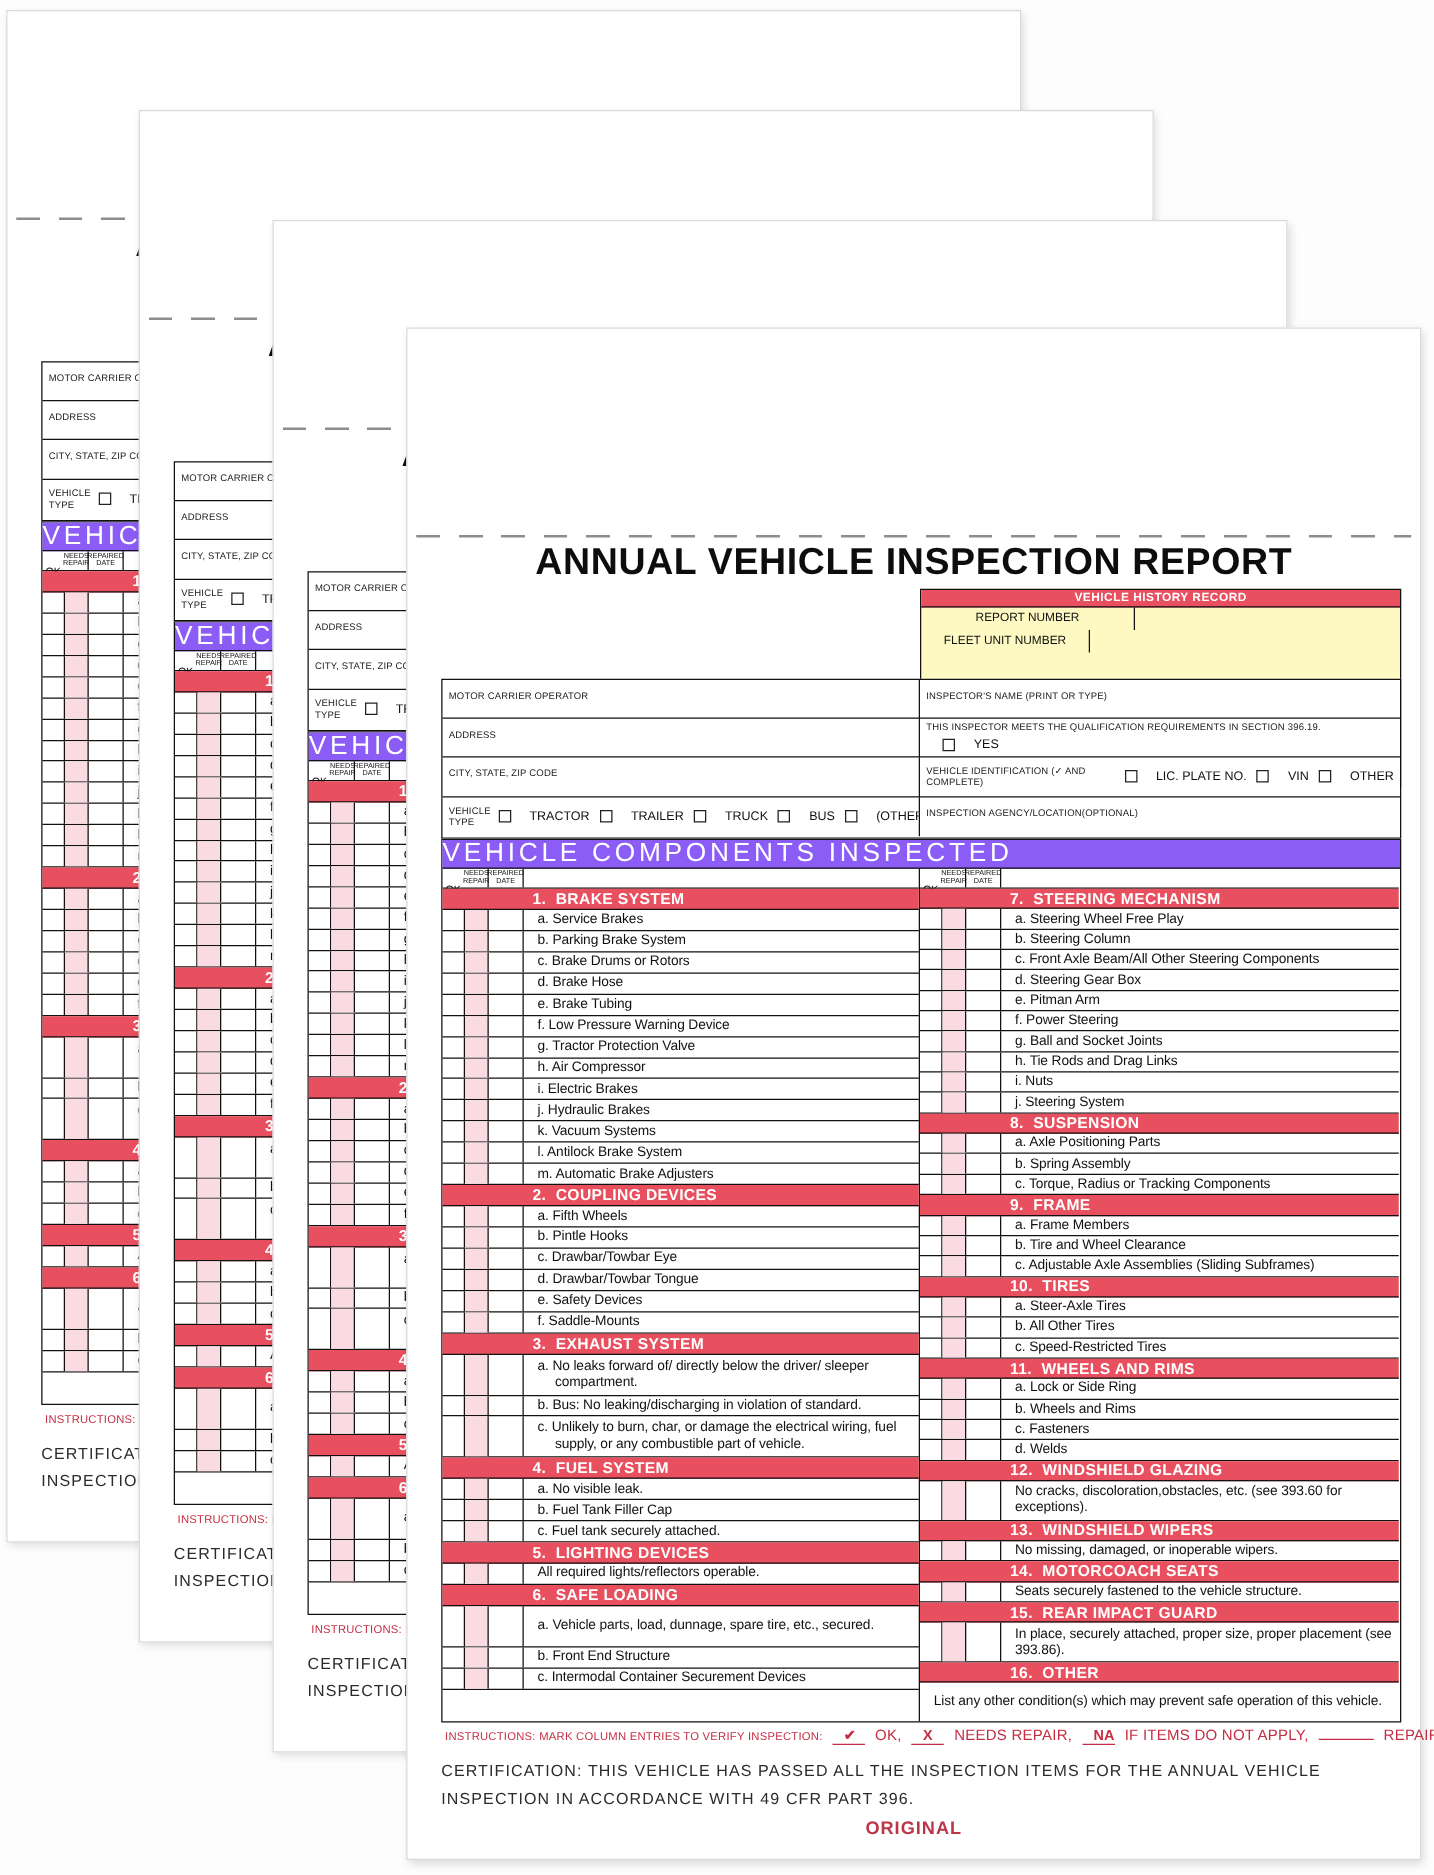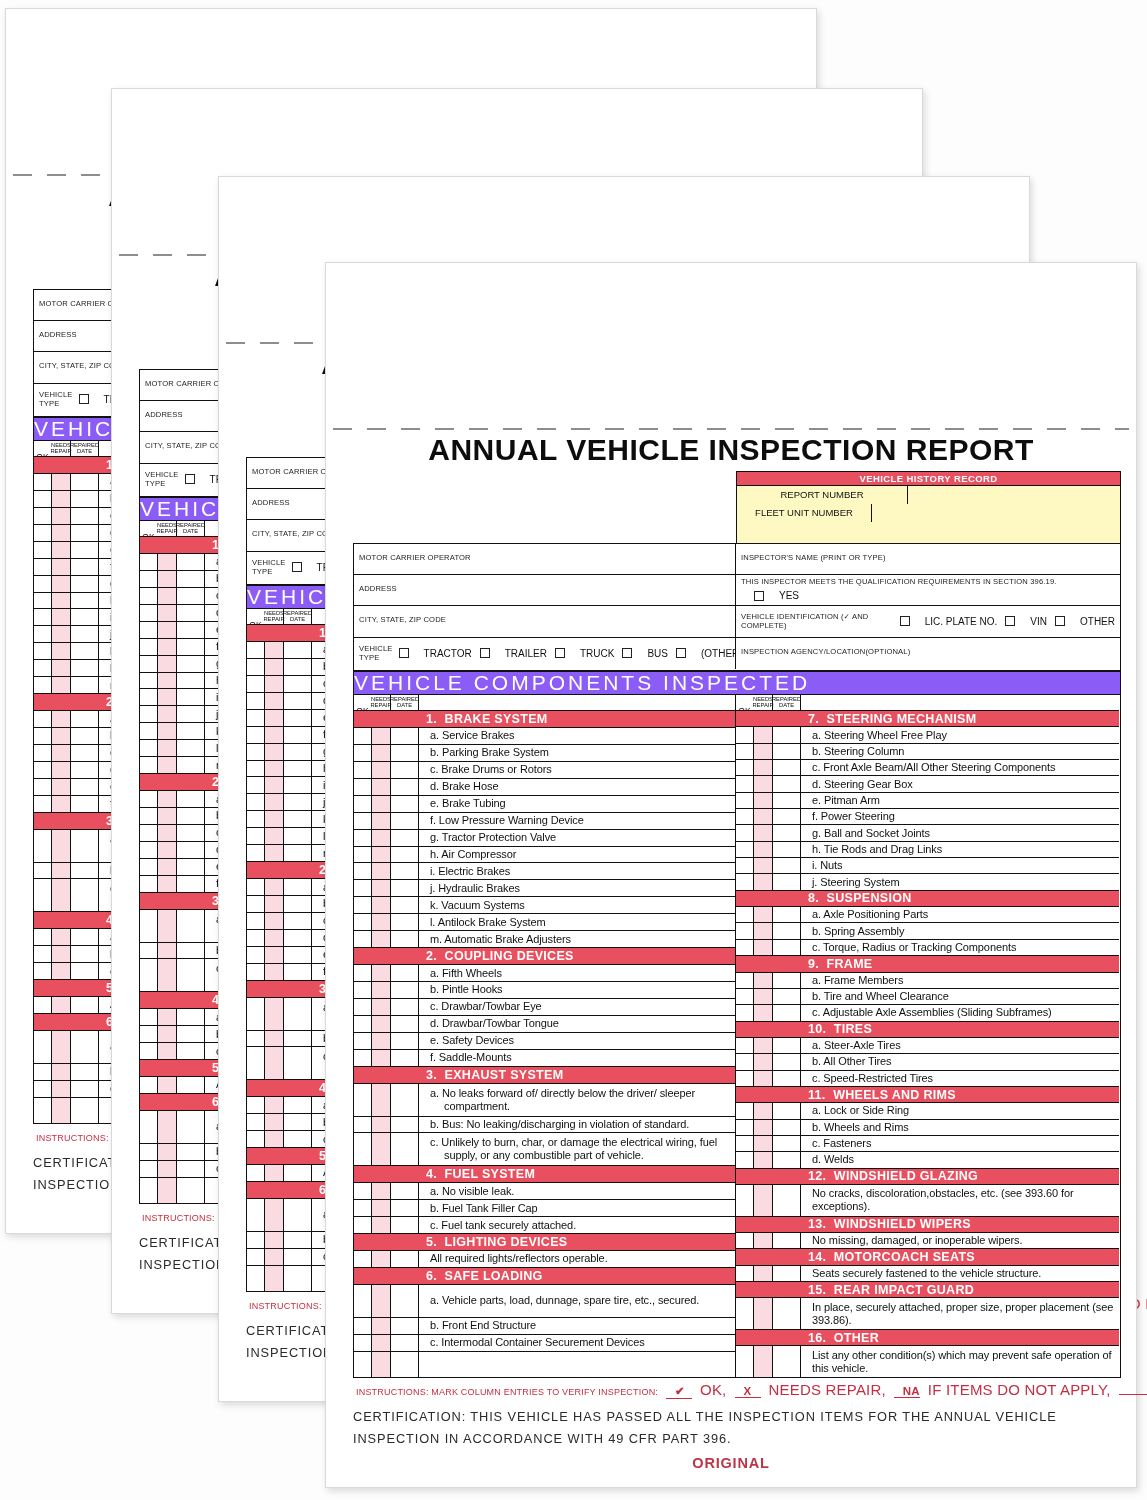--- a/index.html
+++ b/index.html
@@ -67,42 +67,42 @@
   .half{width:382px;border-right:1.2px solid #111;box-sizing:border-box;}
   .half.rgt{width:383px;border-right:0;}
   .chead{display:flex;height:15px;border-bottom:1px solid #111;}
   .hc{box-sizing:border-box;border-right:1px solid #111;display:flex;align-items:center;justify-content:center;text-align:center;color:#111;}
   .hc.ok{width:18px;font-size:8.5px;margin-top:16px;}
   .hc.nr{width:19px;font-size:5.8px;line-height:1.02;}
   .hc.rd{width:28px;font-size:5.8px;line-height:1.02;}
   .hc.it{flex:1;font-size:14px;border-right:0;margin-top:24px;}
   .cbody{display:flex;flex-direction:column;height:666px;}
   .crow{display:flex;border-bottom:1px solid #111;box-sizing:border-box;min-height:0;}
-  .crow:last-child{border-bottom:0;}
+  .crow:last-child{border-bottom:0;flex-direction:column;}
   .cell{box-sizing:border-box;border-right:1px solid #111;}
   .cell.ok{width:18px;}
   .cell.nr{width:19px;background:#f9dbe1;}
   .cell.rd{width:28px;}
   .cell.it{flex:1;border-right:0;display:flex;align-items:center;overflow:hidden;}
   .crow.banner{background:#e84f5f;display:flex;align-items:center;}
   .btxt{color:#fff;font-weight:bold;font-size:12.5px;letter-spacing:.3px;padding-left:72px;white-space:nowrap;}
   .itxt{font-size:11px;letter-spacing:-.1px;color:#111;padding:0 3px 0 11px;line-height:1.18;}
   .r1{flex:1 1 0}.r2{flex:2 2 0}.re{flex:1.6 1.6 0}
   .r1 .itxt{white-space:nowrap;}
   .hang .itxt{padding-left:25px;text-indent:-14px;}
 
   
   .instr{
     position:absolute;left:30px;top:1118px;width:765px;
     display:flex;align-items:baseline;gap:8px;white-space:nowrap;
     color:#c52e42;font-size:9px;letter-spacing:.2px;
   }
   .mk{font-weight:bold;font-size:11.5px;border-bottom:1.5px solid #c52e42;padding:0 9px;display:inline-block;min-width:8px;text-align:center;}
   .mk.blank{min-width:26px;}
-  .mlabel{font-size:15px;}
+  .mlabel{font-size:12px;}
   .cert{
     position:absolute;left:27px;top:1143px;width:772px;
     font-size:12.8px;letter-spacing:.9px;line-height:1.7;color:#2b2b2b;
   }
   .copy{
     position:absolute;left:0;top:1192px;width:100%;text-align:center;
     color:#bb3648;font-size:14.5px;letter-spacing:.8px;font-weight:bold;
   }
 </style>
 </head>

